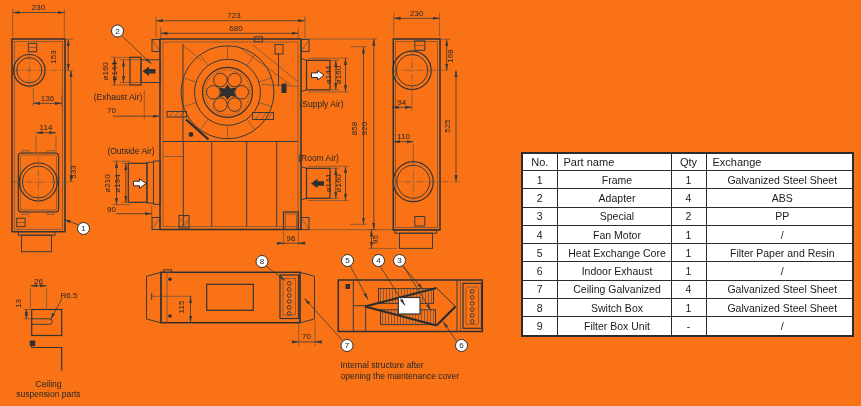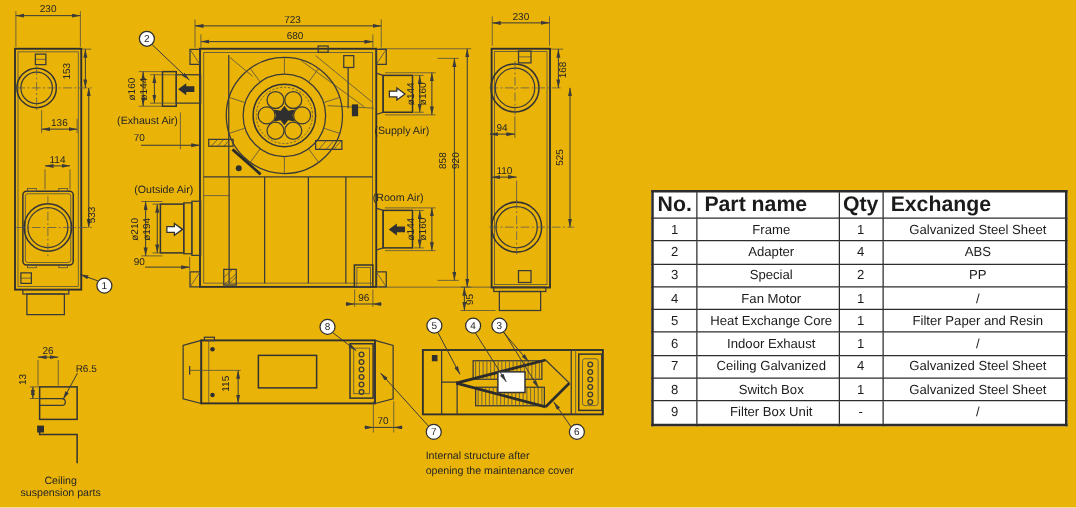--- a/index.html
+++ b/index.html
@@ -1,35 +1,35 @@
 <!DOCTYPE html>
 <html><head>
 <meta charset="utf-8">
 <style>
   html,body{margin:0;padding:0;background:#fff}
-  .stage{position:relative;width:861px;height:406px;background:#eab308;overflow:hidden;
+  .stage{position:relative;width:861px;height:406px;background:#f97316;overflow:hidden;
          font-family:"Liberation Sans",sans-serif}
   .stage svg{position:absolute;left:0;top:0}
   svg text{fill:#262626;font-family:"Liberation Sans",sans-serif}
   .dim{font-size:8px}
   .lbl{font-size:8.5px}
   .cap{font-size:8.5px}
   .cnum{font-size:8px}
   .s{stroke:#3a3a3a;stroke-width:1;fill:none}
   .s2{stroke:#2f2f2f;stroke-width:1.5;fill:none}
   .s12{stroke:#333;stroke-width:1.2;fill:none}
   .st{stroke:#4a4a4a;stroke-width:.6;fill:none}
   .dl{stroke:#3a3a3a;stroke-width:.8;fill:none}
   .cl{stroke:#555;stroke-width:.6;stroke-dasharray:7 2 1.5 2;fill:none}
   .thick{stroke:#2b2b2b;stroke-width:2.2;fill:none}
   .dark{fill:#2f2f2f;stroke:none}
   .wh{fill:#fff;stroke:#2f2f2f;stroke-width:1}
   .parts{position:absolute;left:521px;top:152px;width:331px;border-collapse:collapse;
          table-layout:fixed;background:#fff;color:#1b1b1b;border:2px solid #2c2c2c}
-  .parts th{font-size:17px;font-weight:bold;text-align:left;padding:0 0 0 6px;
+  .parts th{font-size:11px;font-weight:normal;text-align:left;padding:0 0 0 6px;
             border:1.4px solid #2c2c2c;height:16px}
   .parts td{font-size:10.5px;text-align:center;padding:0 0 0 6px;
             border:1.4px solid #2c2c2c;height:17.3px}
   .parts .c{text-align:center;padding:0}
 </style>
 </head>
 <body>
 
 <div class="stage">
 <svg width="861" height="406" viewBox="0 0 861 406">

